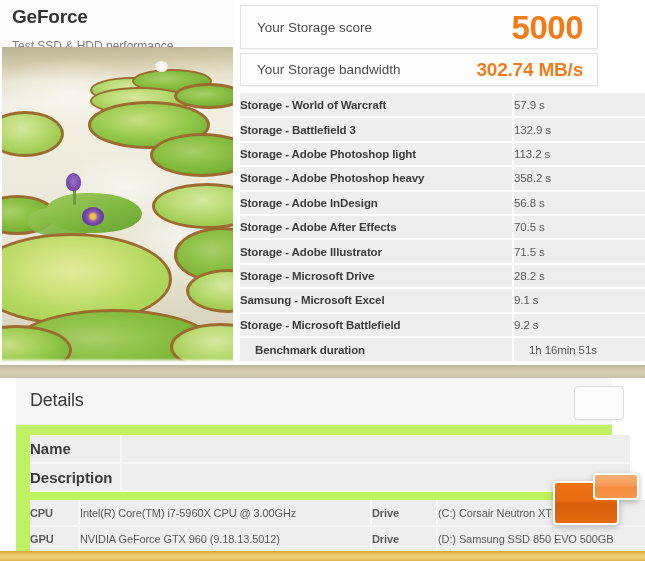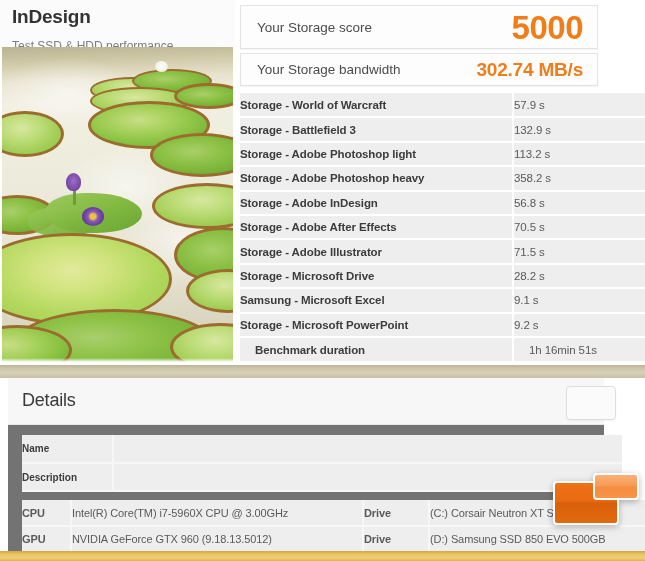--- a/index.html
+++ b/index.html
@@ -215,24 +215,24 @@
   #divider-band {
     position: absolute;
     left: 0; top: 365px;
     width: 645px; height: 13px;
     background: linear-gradient(to bottom, #bdb59a 0%, #cdc6ac 28%, #d7d1b8 60%, #c6bfa4 100%);
   }
 
   
   #details-section {
     position: absolute;
-    left: 8px; top: 378px;
+    left: 16px; top: 378px;
     width: 596px;
     height: 173px;
-    background: #737373;
+    background: #bef264;
   }
   #details-header {
     position: relative;
     height: 46px;
     background: #f7f7f7;
     border-bottom: 1px solid #e8e8e8;
   }
   #details-title {
     position: absolute;
     left: 14px; top: 12px;
@@ -253,21 +253,21 @@
   #meta-table {
     margin: 10px 0 0 14px;
     width: 600px;
     border-collapse: collapse;
     table-layout: fixed;
   }
   #meta-table tr { height: 28px; }
   #meta-table td {
     background: #eeeeee;
     border-bottom: 2px solid #f7f7f7;
-    font-size: 10px;
+    font-size: 15px;
     padding: 0;
     vertical-align: middle;
   }
   td.meta-label {
     width: 90px;
     font-weight: bold;
     color: #3c3c3c;
     padding-left: 12px;
     border-right: 2px solid #f7f7f7;
   }
@@ -346,21 +346,21 @@
     box-sizing: border-box;
   }
 </style>
 </head>
 <body>
 
 <div id="top-section">
 
   <div id="scene-panel">
     <div id="scene-header">
-      <div id="scene-title">InDesign</div>
+      <div id="scene-title">GeForce</div>
       <div id="scene-subtitle">Test SSD &amp; HDD performance</div>
     </div>
 
     <div id="scene-image">
 
       <div class="water-sheen" style="left:-10px; top:10px; width:150px; height:70px;"></div>
       <div class="water-sheen" style="left:60px; top:100px; width:130px; height:80px;"></div>
       <div class="water-sheen" style="left:120px; top:150px; width:120px; height:90px;"></div>
 
       <div class="pad lite rim-thin" style="left:88px; top:30px; width:85px; height:26px;"></div>
@@ -439,21 +439,21 @@
         </tr>
         <tr>
           <td class="bench-name">Storage - Microsoft Drive</td>
           <td class="bench-value">28.2 s</td>
         </tr>
         <tr>
           <td class="bench-name">Samsung - Microsoft Excel</td>
           <td class="bench-value">9.1 s</td>
         </tr>
         <tr>
-          <td class="bench-name">Storage - Microsoft PowerPoint</td>
+          <td class="bench-name">Storage - Microsoft Battlefield</td>
           <td class="bench-value">9.2 s</td>
         </tr>
         <tr>
           <td class="bench-name">Benchmark duration</td>
           <td class="bench-value">1h 16min 51s</td>
         </tr>
       </tbody>
     </table>
   </div>
 </div>

